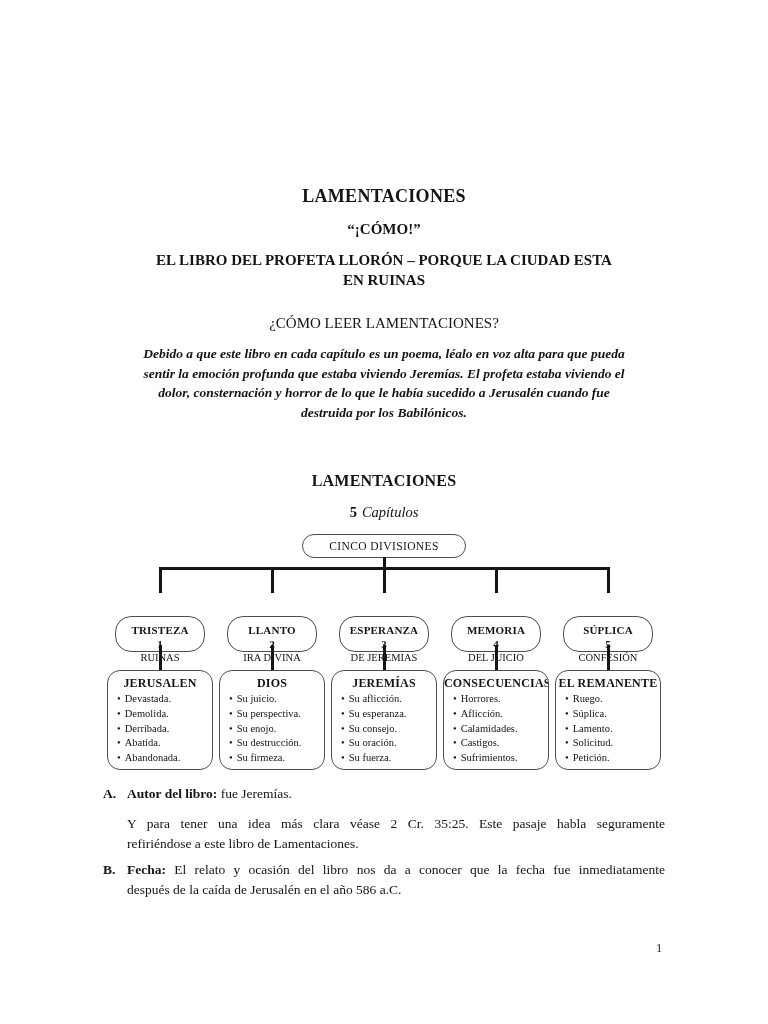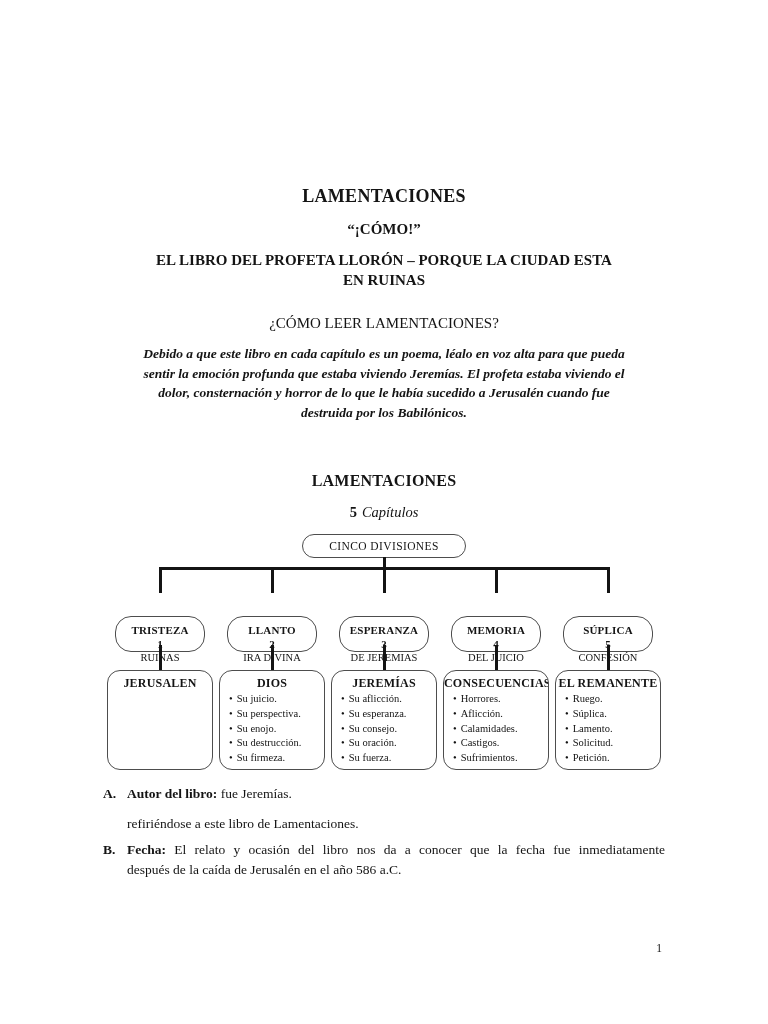--- a/index.html
+++ b/index.html
@@ -127,20 +127,27 @@
     </div>
 
     <div class="dline vconn" style="left:56px"></div>
     <div class="dline vconn" style="left:168px"></div>
     <div class="dline vconn" style="left:280px"></div>
     <div class="dline vconn" style="left:392px"></div>
     <div class="dline vconn" style="left:504px"></div>
 
     <div class="kbox" style="left:4px">
       <div class="hd">JERUSALEN</div>
+      <ul>
+        <li>Devastada.</li>
+        <li>Demolida.</li>
+        <li>Derribada.</li>
+        <li>Abatida.</li>
+        <li>Abandonada.</li>
+      </ul>
     </div>
     <div class="kbox" style="left:116px">
       <div class="hd">DIOS</div>
       <ul>
         <li>Su juicio.</li>
         <li>Su perspectiva.</li>
         <li>Su enojo.</li>
         <li>Su destrucción.</li>
         <li>Su firmeza.</li>
       </ul>
@@ -175,20 +182,21 @@
         <li>Petición.</li>
       </ul>
     </div>
   </div>
 
   <div class="hitem sec-a">
     <span class="marker">A.</span><span class="b">Autor del libro:</span><span> fue Jeremías.</span>
   </div>
 
   <div class="para-a">
+    <div class="jfull">Y para tener una idea más clara véase 2 Cr. 35:25. Este pasaje habla seguramente</div>
     <div>refiriéndose a este libro de Lamentaciones.</div>
   </div>
 
   <div class="hitem sec-b">
     <span class="marker">B.</span>
     <div class="jfull"><span class="b">Fecha:</span><span> El relato y ocasión del libro nos da a conocer que la fecha fue inmediatamente</span></div>
     <div>después de la caída de Jerusalén en el año 586 a.C.</div>
   </div>
 
   <div class="pagenum">1</div>

